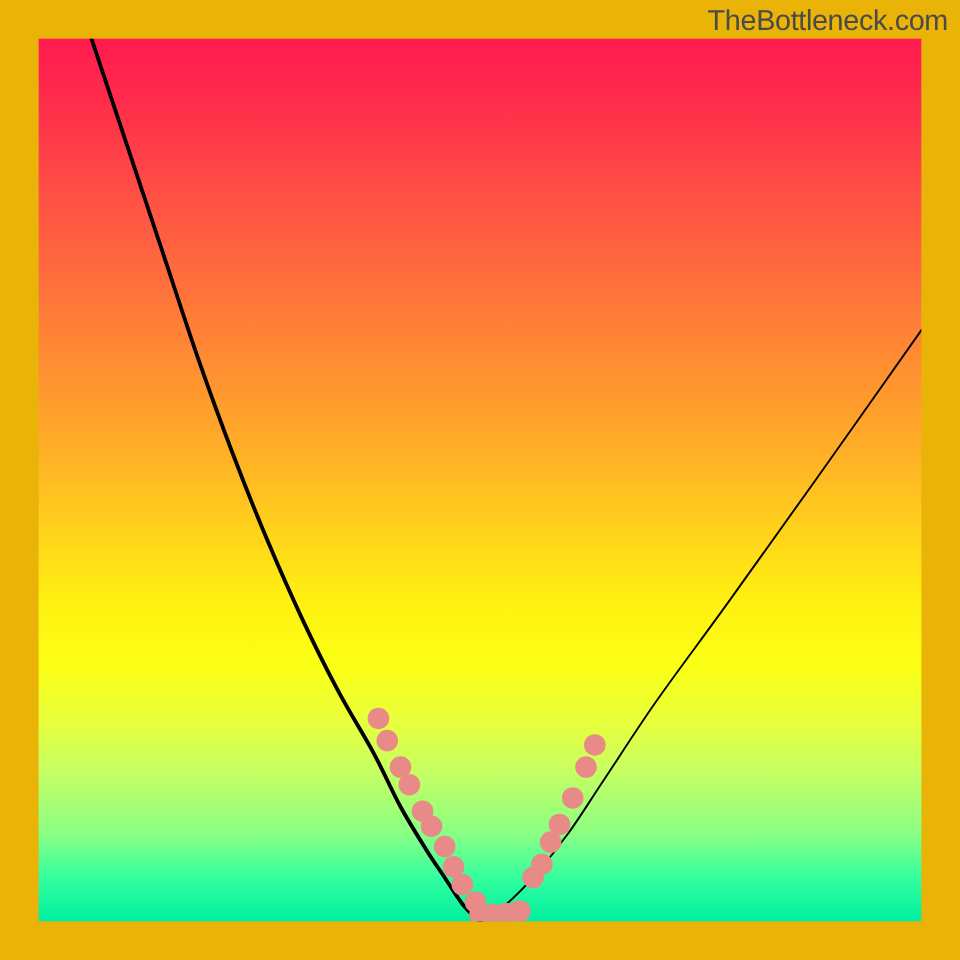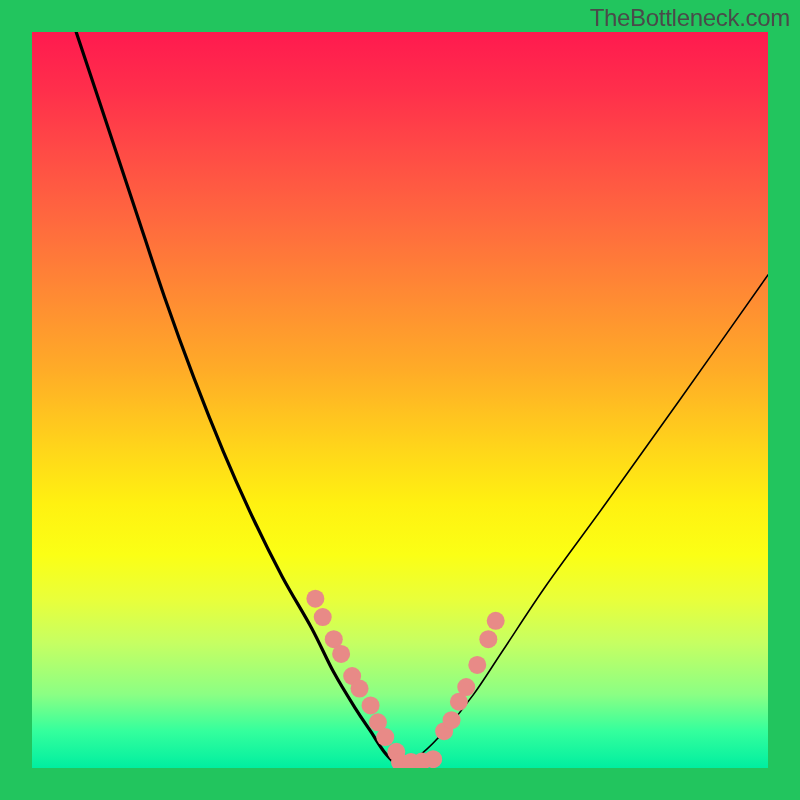--- a/index.html
+++ b/index.html
@@ -10,21 +10,21 @@
     overflow: hidden;
     background: #000;
     font-family: Arial, Helvetica, sans-serif;
   }
   .frame {
     position: absolute;
     top: 0;
     left: 0;
     width: 800px;
     height: 800px;
-    background: #22c55e;
+    background: #eab308;
   }
   .plot-area {
     position: absolute;
     top: 32px;
     left: 32px;
     width: 736px;
     height: 736px;
     overflow: hidden;
   }
   .gradient {

